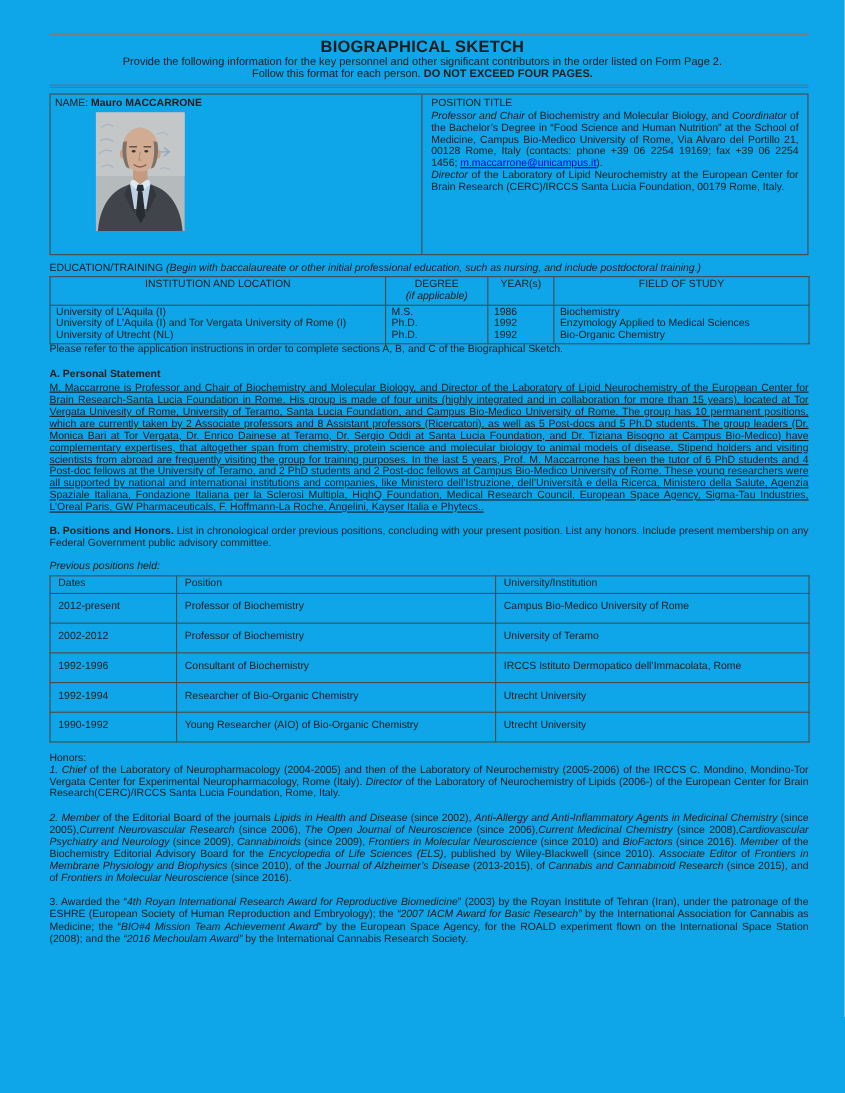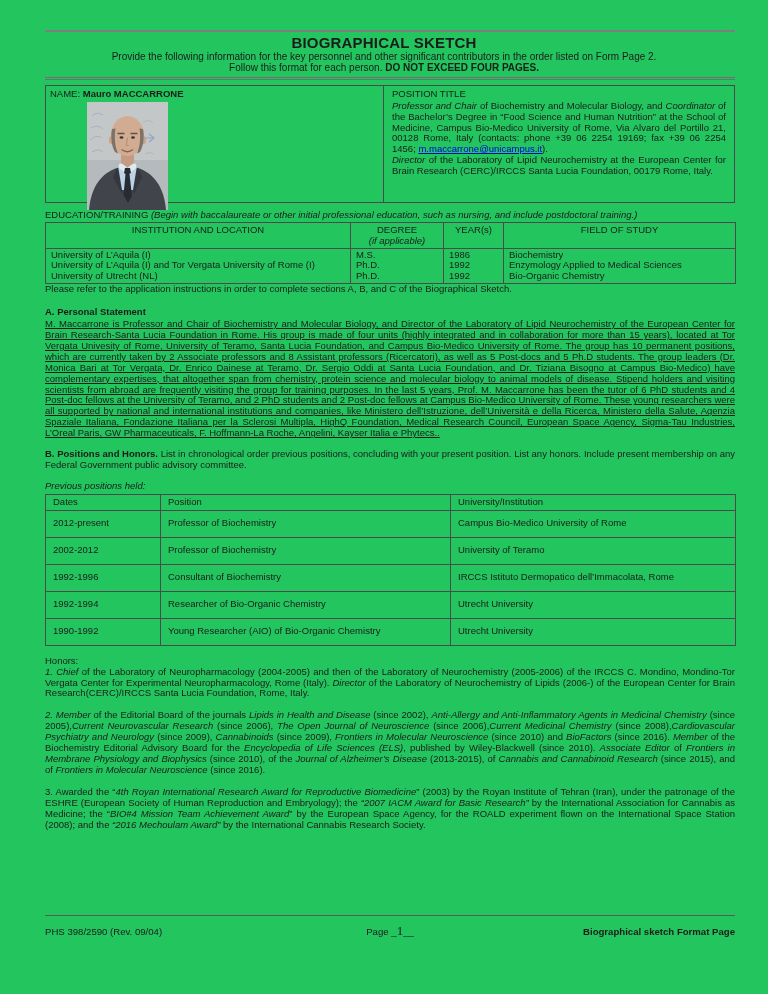--- a/index.html
+++ b/index.html
@@ -1,31 +1,31 @@
 <!DOCTYPE html>
 <html><head>
 <meta charset="utf-8">
 <style>
   * { box-sizing: border-box; }
   html,body { margin:0; padding:0; background:#ffffff; }
   .page {
-    position:relative; width:768px; height:994px; background:#22c55e;
+    position:relative; width:768px; height:994px; background:#0ea5e9;
     font-family:"Liberation Sans", sans-serif; color:#1c1c1c; overflow:hidden;
   }
   .rule-top { margin:30px 33px 0 45px; border-top:2px solid #7e7e7e; }
   .doc-title { text-align:center; font-weight:bold; font-size:15px; margin-top:2px; letter-spacing:0.2px; }
   .instr { text-align:center; font-size:10px; line-height:11.4px; }
   .rule-thick { margin:3px 33px 0 45px; height:3px; border-top:1px solid #6f6f6f; border-bottom:1px solid #6f6f6f; }
   .content { margin:0 33px 0 45px; font-size:9.5px; line-height:10.9px; }
   .it { font-style:italic; }
   .bd { font-weight:bold; }
   .lnk { color:#0000dd; text-decoration:underline; cursor:pointer; }
 
   
-  .id-box { display:flex; border:1.5px solid #4a4a4a; margin-top:5px; height:118px; }
+  .id-box { display:flex; border:1.5px solid #4a4a4a; margin-top:5px; height:147px; }
   .id-left { width:338px; border-right:1.5px solid #4a4a4a; padding:3px 4px; }
   .name-line { white-space:nowrap; }
   .photo { display:block; margin:2px 0 0 37px; }
   .id-right { flex:1; padding:3px 8px 3px 8px; }
   .pos-label { margin-bottom:1px; }
   .id-right p { margin:0; text-align:justify; }
 
   
   .edu-label { margin-top:7px; }
   table { border-collapse:collapse; width:100%; table-layout:fixed; }
@@ -200,21 +200,14 @@
     </tbody>
       </table>
 
     <div class="honors-label">Honors:</div>
     <div class="honor-para"><span class="it">1. Chief</span><span> of the Laboratory of Neuropharmacology (2004-2005) and then of the Laboratory of Neurochemistry (2005-2006) of the IRCCS C. Mondino, Mondino-Tor Vergata Center for Experimental Neuropharmacology, Rome (Italy). </span><span class="it">Director</span><span> of the Laboratory of Neurochemistry of Lipids (2006-) of the European Center for Brain Research(CERC)/IRCCS Santa Lucia Foundation, Rome, Italy.</span></div>
     <div class="honor-para"><span class="it">2. Member</span><span> of the Editorial Board of the journals </span><span class="it">Lipids in Health and Disease</span><span> (since 2002), </span><span class="it">Anti-Allergy and Anti-Inflammatory Agents in Medicinal Chemistry</span><span> (since 2005),</span><span class="it">Current Neurovascular Research</span><span> (since 2006), </span><span class="it">The Open Journal of Neuroscience</span><span> (since 2006),</span><span class="it">Current Medicinal Chemistry</span><span> (since 2008),</span><span class="it">Cardiovascular Psychiatry and Neurology</span><span> (since 2009), </span><span class="it">Cannabinoids</span><span> (since 2009), </span><span class="it">Frontiers in Molecular Neuroscience</span><span> (since 2010) and </span><span class="it">BioFactors</span><span> (since 2016). </span><span class="it">Member</span><span> of the Biochemistry Editorial Advisory Board for the </span><span class="it">Encyclopedia of Life Sciences (ELS)</span><span>, published by Wiley-Blackwell (since 2010). </span><span class="it">Associate Editor</span><span> of </span><span class="it">Frontiers in Membrane Physiology and Biophysics</span><span> (since 2010), of the </span><span class="it">Journal of Alzheimer’s Disease</span><span> (2013-2015), of </span><span class="it">Cannabis and Cannabinoid Research</span><span> (since 2015), and of </span><span class="it">Frontiers in Molecular Neuroscience</span><span> (since 2016).</span></div>
     <div class="honor-para"><span>3. Awarded the “</span><span class="it">4th Royan International Research Award for Reproductive Biomedicine</span><span>” (2003) by the Royan Institute of Tehran (Iran), under the patronage of the ESHRE (European Society of Human Reproduction and Embryology); the </span><span class="it">“2007 IACM Award for Basic Research”</span><span> by the International Association for Cannabis as Medicine; the “</span><span class="it">BIO#4 Mission Team Achievement Award</span><span>” by the European Space Agency, for the ROALD experiment flown on the International Space Station (2008); and the </span><span class="it">“2016 Mechoulam Award”</span><span> by the International Cannabis Research Society.</span></div>
 
   </div>
 
-  <div class="footer">
-    <div class="f-left">PHS 398/2590 (Rev. 09/04)</div>
-    <div class="f-center">
-      <span>Page _</span><span class="pgnum">1</span><span>__</span>
-    </div>
-    <div class="f-right">Biographical sketch Format Page</div>
-  </div>
 
 </div>
 
 </body></html>

